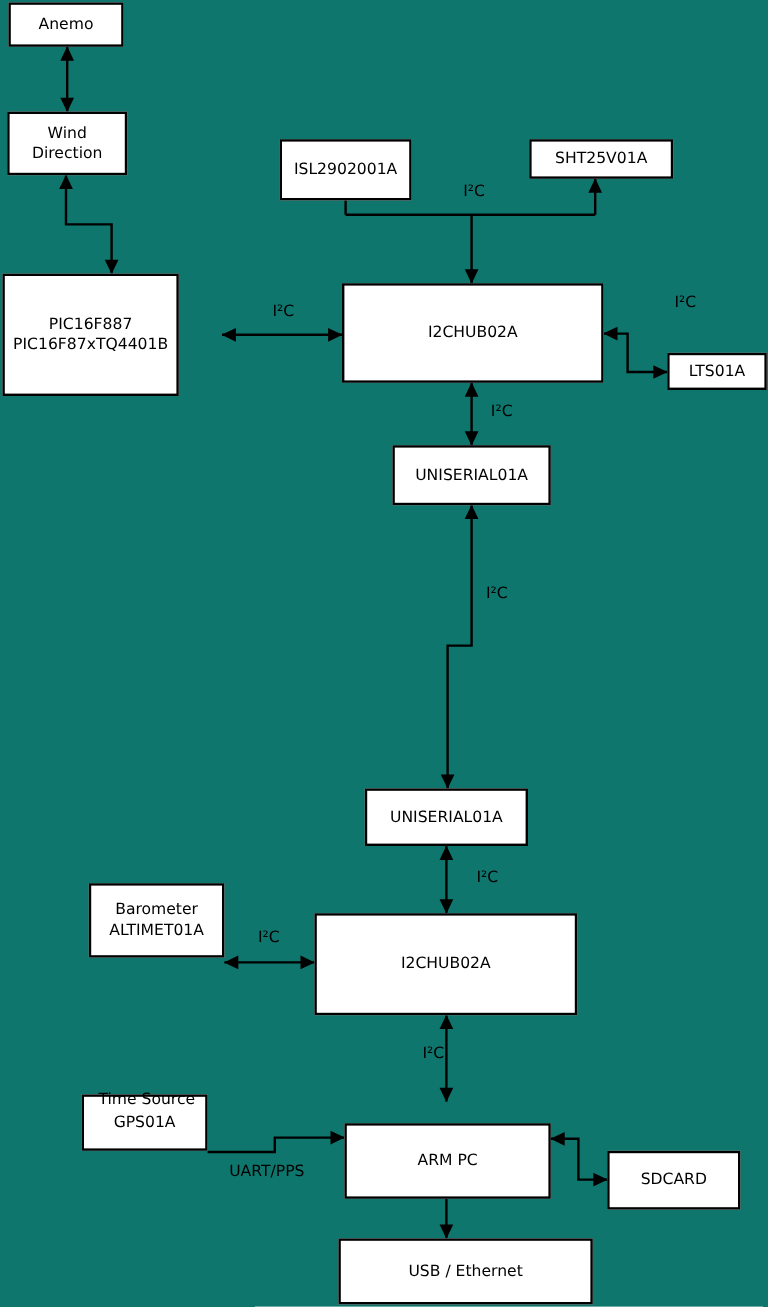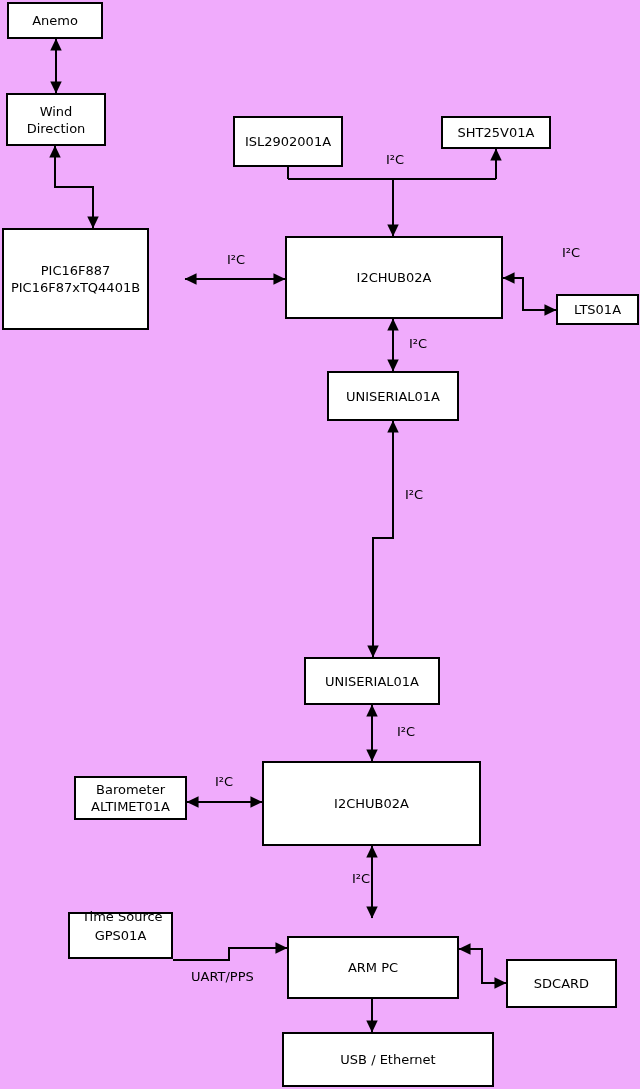--- a/index.html
+++ b/index.html
@@ -1,19 +1,19 @@
 <!DOCTYPE html>
 <html><head>
 <meta charset="utf-8">
 <style>
   html,body{margin:0;padding:0;background:#ffffff;}
   .canvas{
     position:relative;
     width:640px;height:1089px;
-    background:#f0abfc;
+    background:#0f766e;
     font-family:"DejaVu Sans","Liberation Sans",sans-serif;
     color:#000;
     overflow:hidden;
   }
   .wires{position:absolute;left:0;top:0;}
   .node{
     position:absolute;
     box-sizing:border-box;
     background:#ffffff;
     border:2px solid #000000;
@@ -74,21 +74,21 @@
 
   <div class="node" style="left:2px;top:228px;width:147px;height:102px">
     <span class="lbl">PIC16F887
 PIC16F87xTQ4401B</span>
   </div>
 
   <div class="node" style="left:233px;top:116px;width:110px;height:51px">
     <span class="lbl">ISL2902001A</span>
   </div>
 
-  <div class="node" style="left:441px;top:116px;width:110px;height:33px">
+  <div class="node" style="left:441px;top:116px;width:120px;height:33px">
     <span class="lbl">SHT25V01A</span>
   </div>
 
   <div class="node" style="left:285px;top:236px;width:218px;height:83px">
     <span class="lbl">I2CHUB02A</span>
   </div>
 
   <div class="node" style="left:556px;top:294px;width:83px;height:31px">
     <span class="lbl">LTS01A</span>
   </div>
@@ -98,21 +98,21 @@
   </div>
 
   <div class="node" style="left:304px;top:657px;width:136px;height:48px">
     <span class="lbl">UNISERIAL01A</span>
   </div>
 
   <div class="node" style="left:262px;top:761px;width:219px;height:85px">
     <span class="lbl">I2CHUB02A</span>
   </div>
 
-  <div class="node" style="left:74px;top:776px;width:113px;height:44px">
+  <div class="node" style="left:74px;top:736px;width:113px;height:62px">
     <span class="lbl">Barometer
 ALTIMET01A</span>
   </div>
 
   <div class="node" style="left:287px;top:936px;width:172px;height:63px">
     <span class="lbl">ARM PC</span>
   </div>
 
   <div class="node" style="left:68px;top:912px;width:105px;height:47px">
     <span class="lbl">GPS01A</span>

